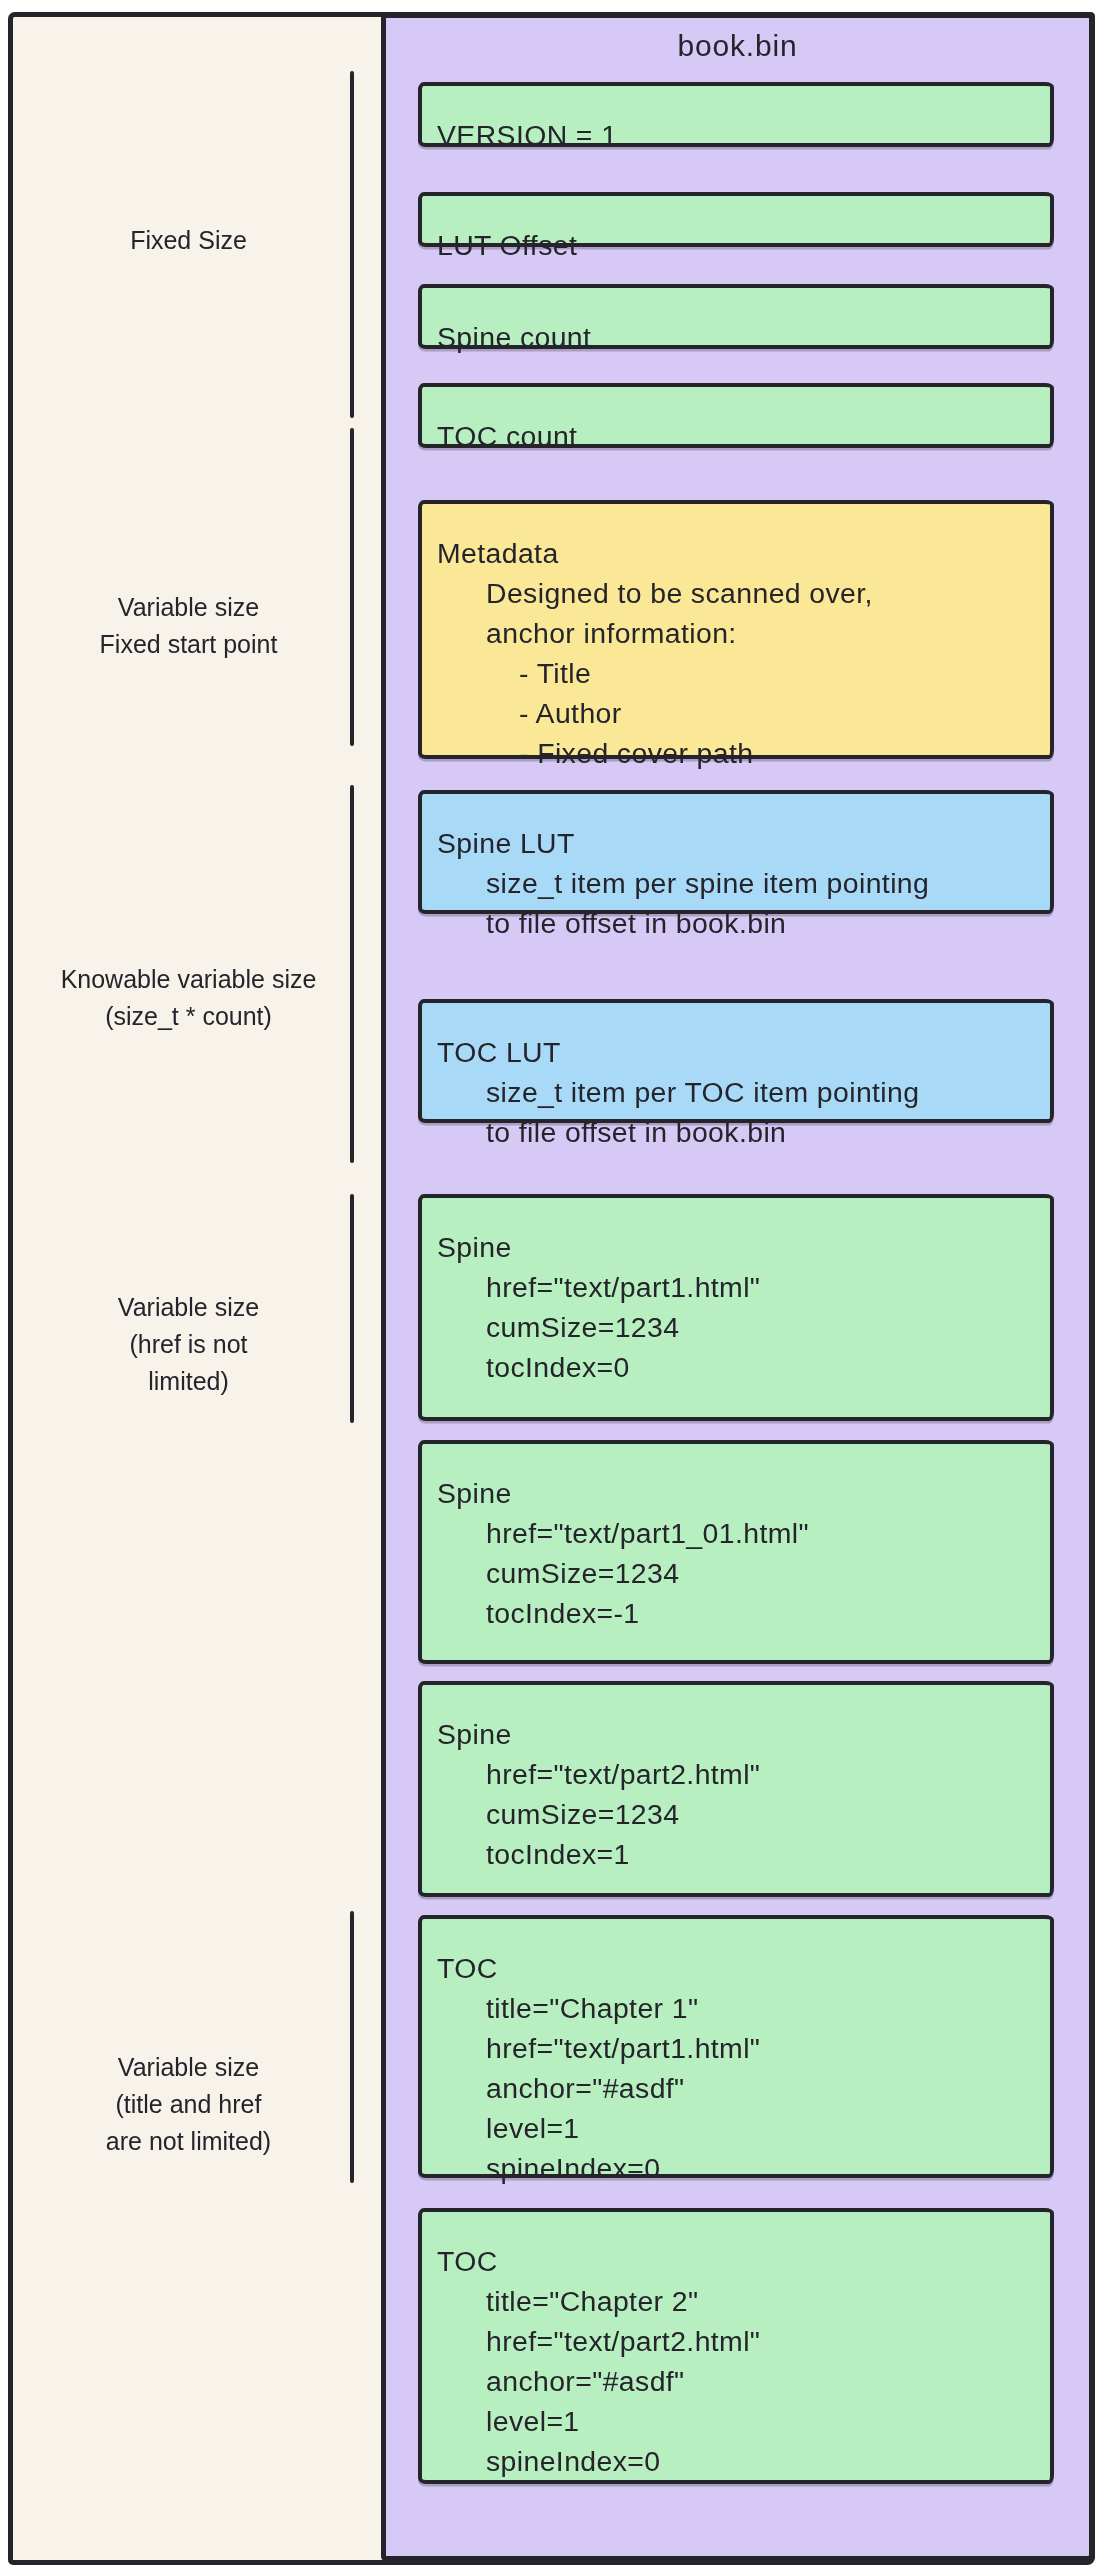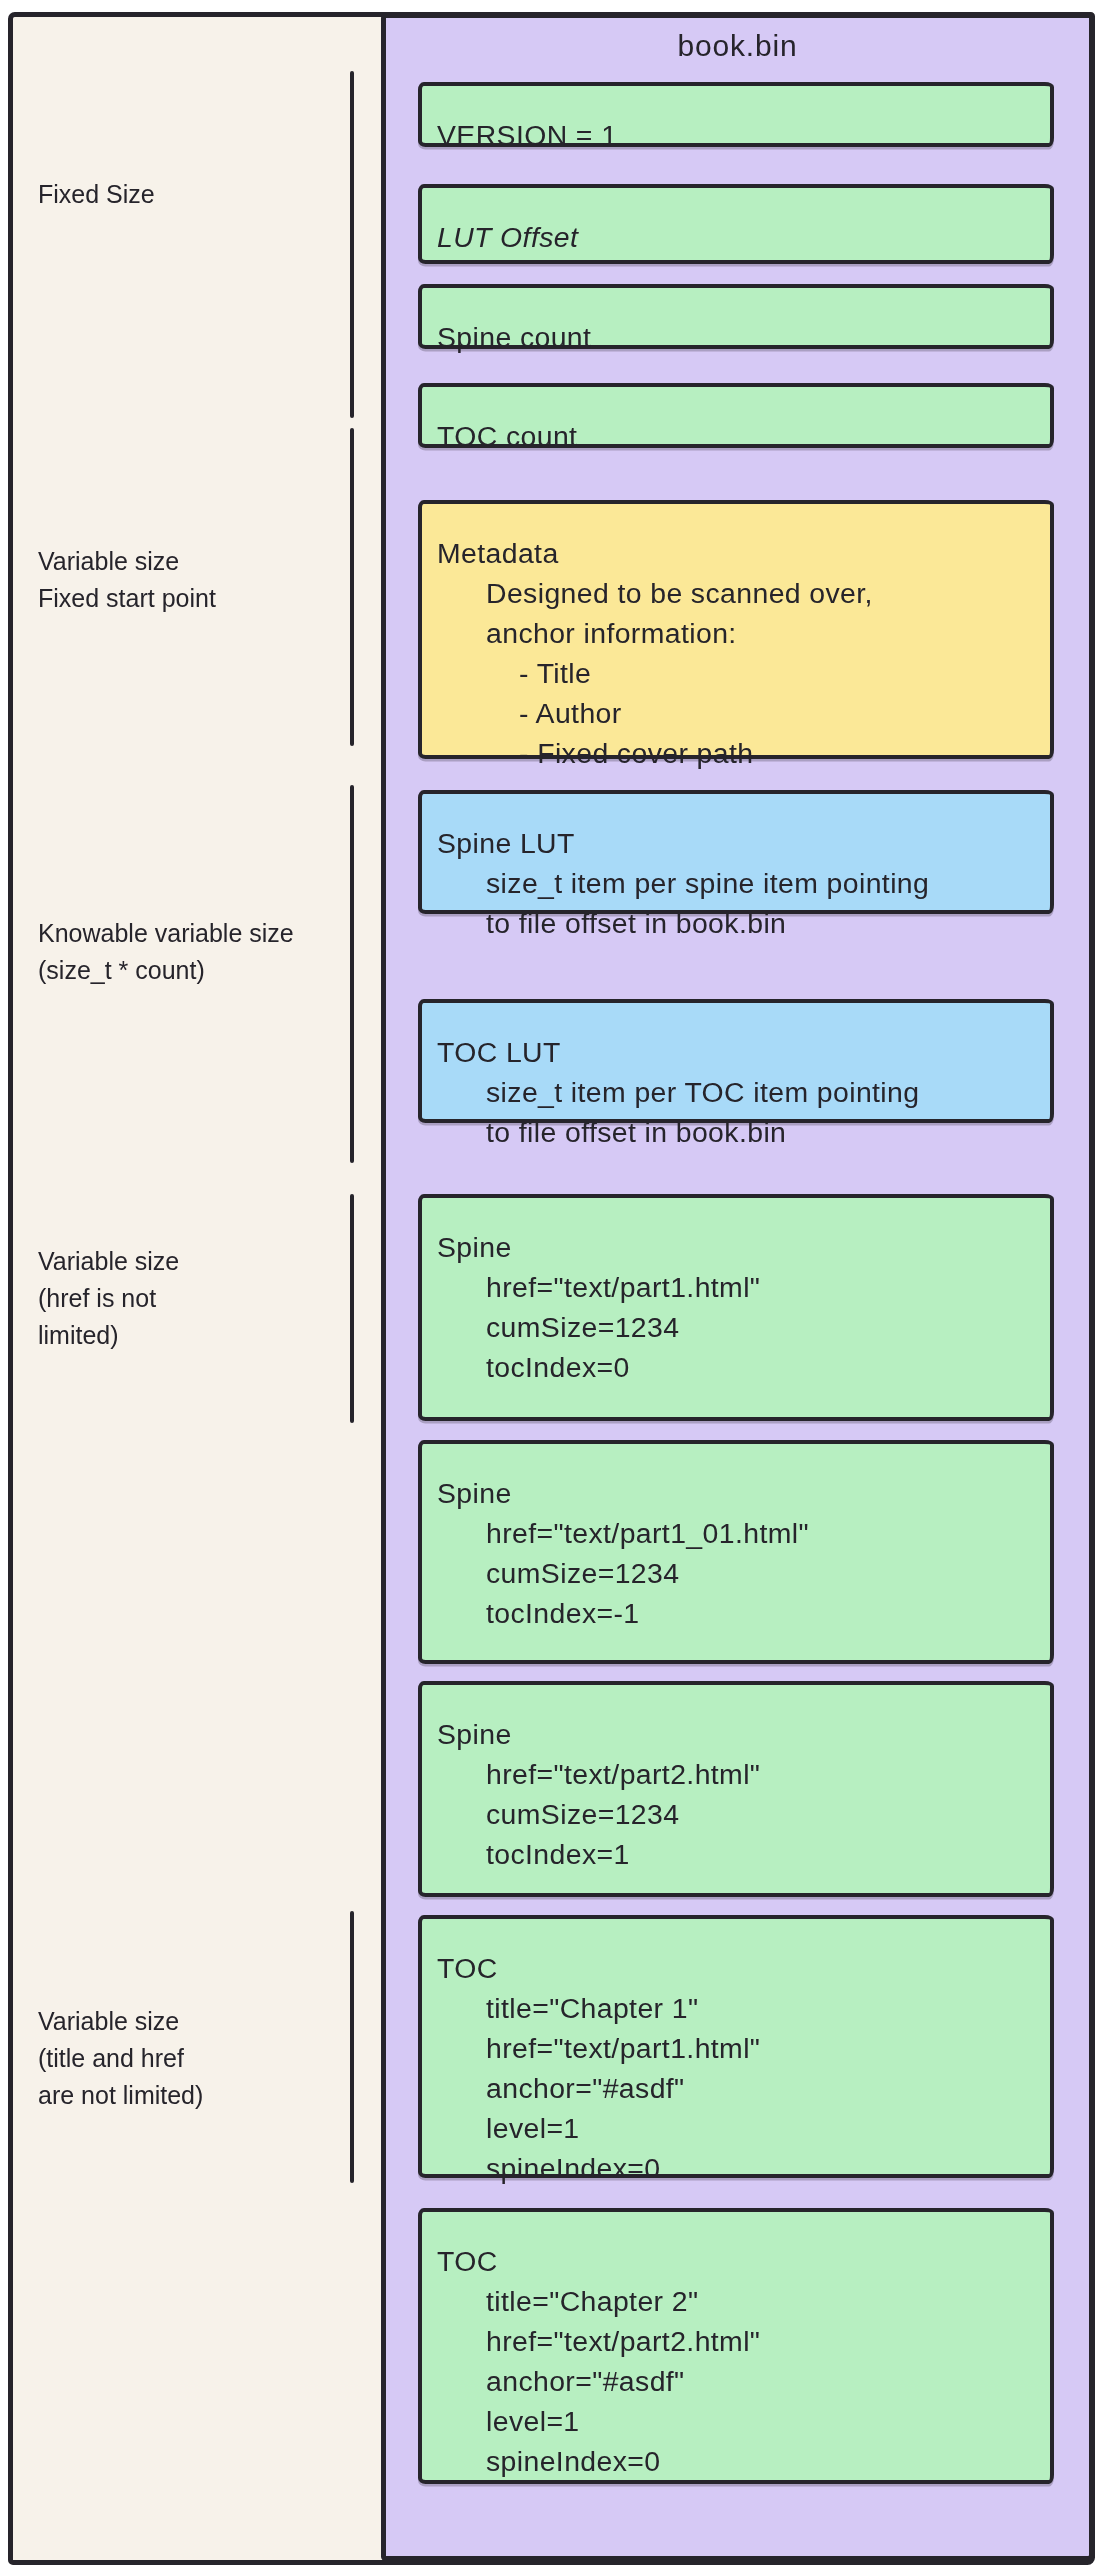--- a/index.html
+++ b/index.html
@@ -46,36 +46,36 @@
   }
   .c-green{background:var(--green,#b7efc1);}
   .c-yellow{background:var(--yellow,#fbe897);}
   .c-blue{background:var(--blue,#a8daf8);}
   .bline{white-space:nowrap;}
   .i0{margin-left:0;margin-top:21px;}
   .i1{margin-left:49px;}
   .i2{margin-left:82px;}
   
   .bx0{top:82px;height:65px;}
-  .bx1{top:184px;height:80px;font-style:italic;}
+  .bx1{top:192px;height:55px;}
   .bx2{top:284px;height:65px;}
   .bx3{top:383px;height:65px;}
   .bx4{top:500px;height:259px;}
   .bx5{top:790px;height:124px;}
   .bx6{top:999px;height:124px;}
   .bx7{top:1194px;height:227px;}
   .bx8{top:1440px;height:224px;}
   .bx9{top:1681px;height:216px;}
   .bx10{top:1915px;height:263px;}
   .bx11{top:2208px;height:276px;}
   
   .glabel{
     position:absolute;left:38px;width:301px;
-    text-align:left;
-    font-size:25px;line-height:37px;
+    text-align:center;
+    font-size:25px;line-height:37px;margin-top:46px;
   }
   .lb0{top:176px;}
   .lb1{top:543px;}
   .lb2{top:915px;}
   .lb3{top:1243px;}
   .lb4{top:2003px;}
   
   .bracket{
     position:absolute;left:350px;width:4.2px;
     background:var(--stroke,#26242b);

